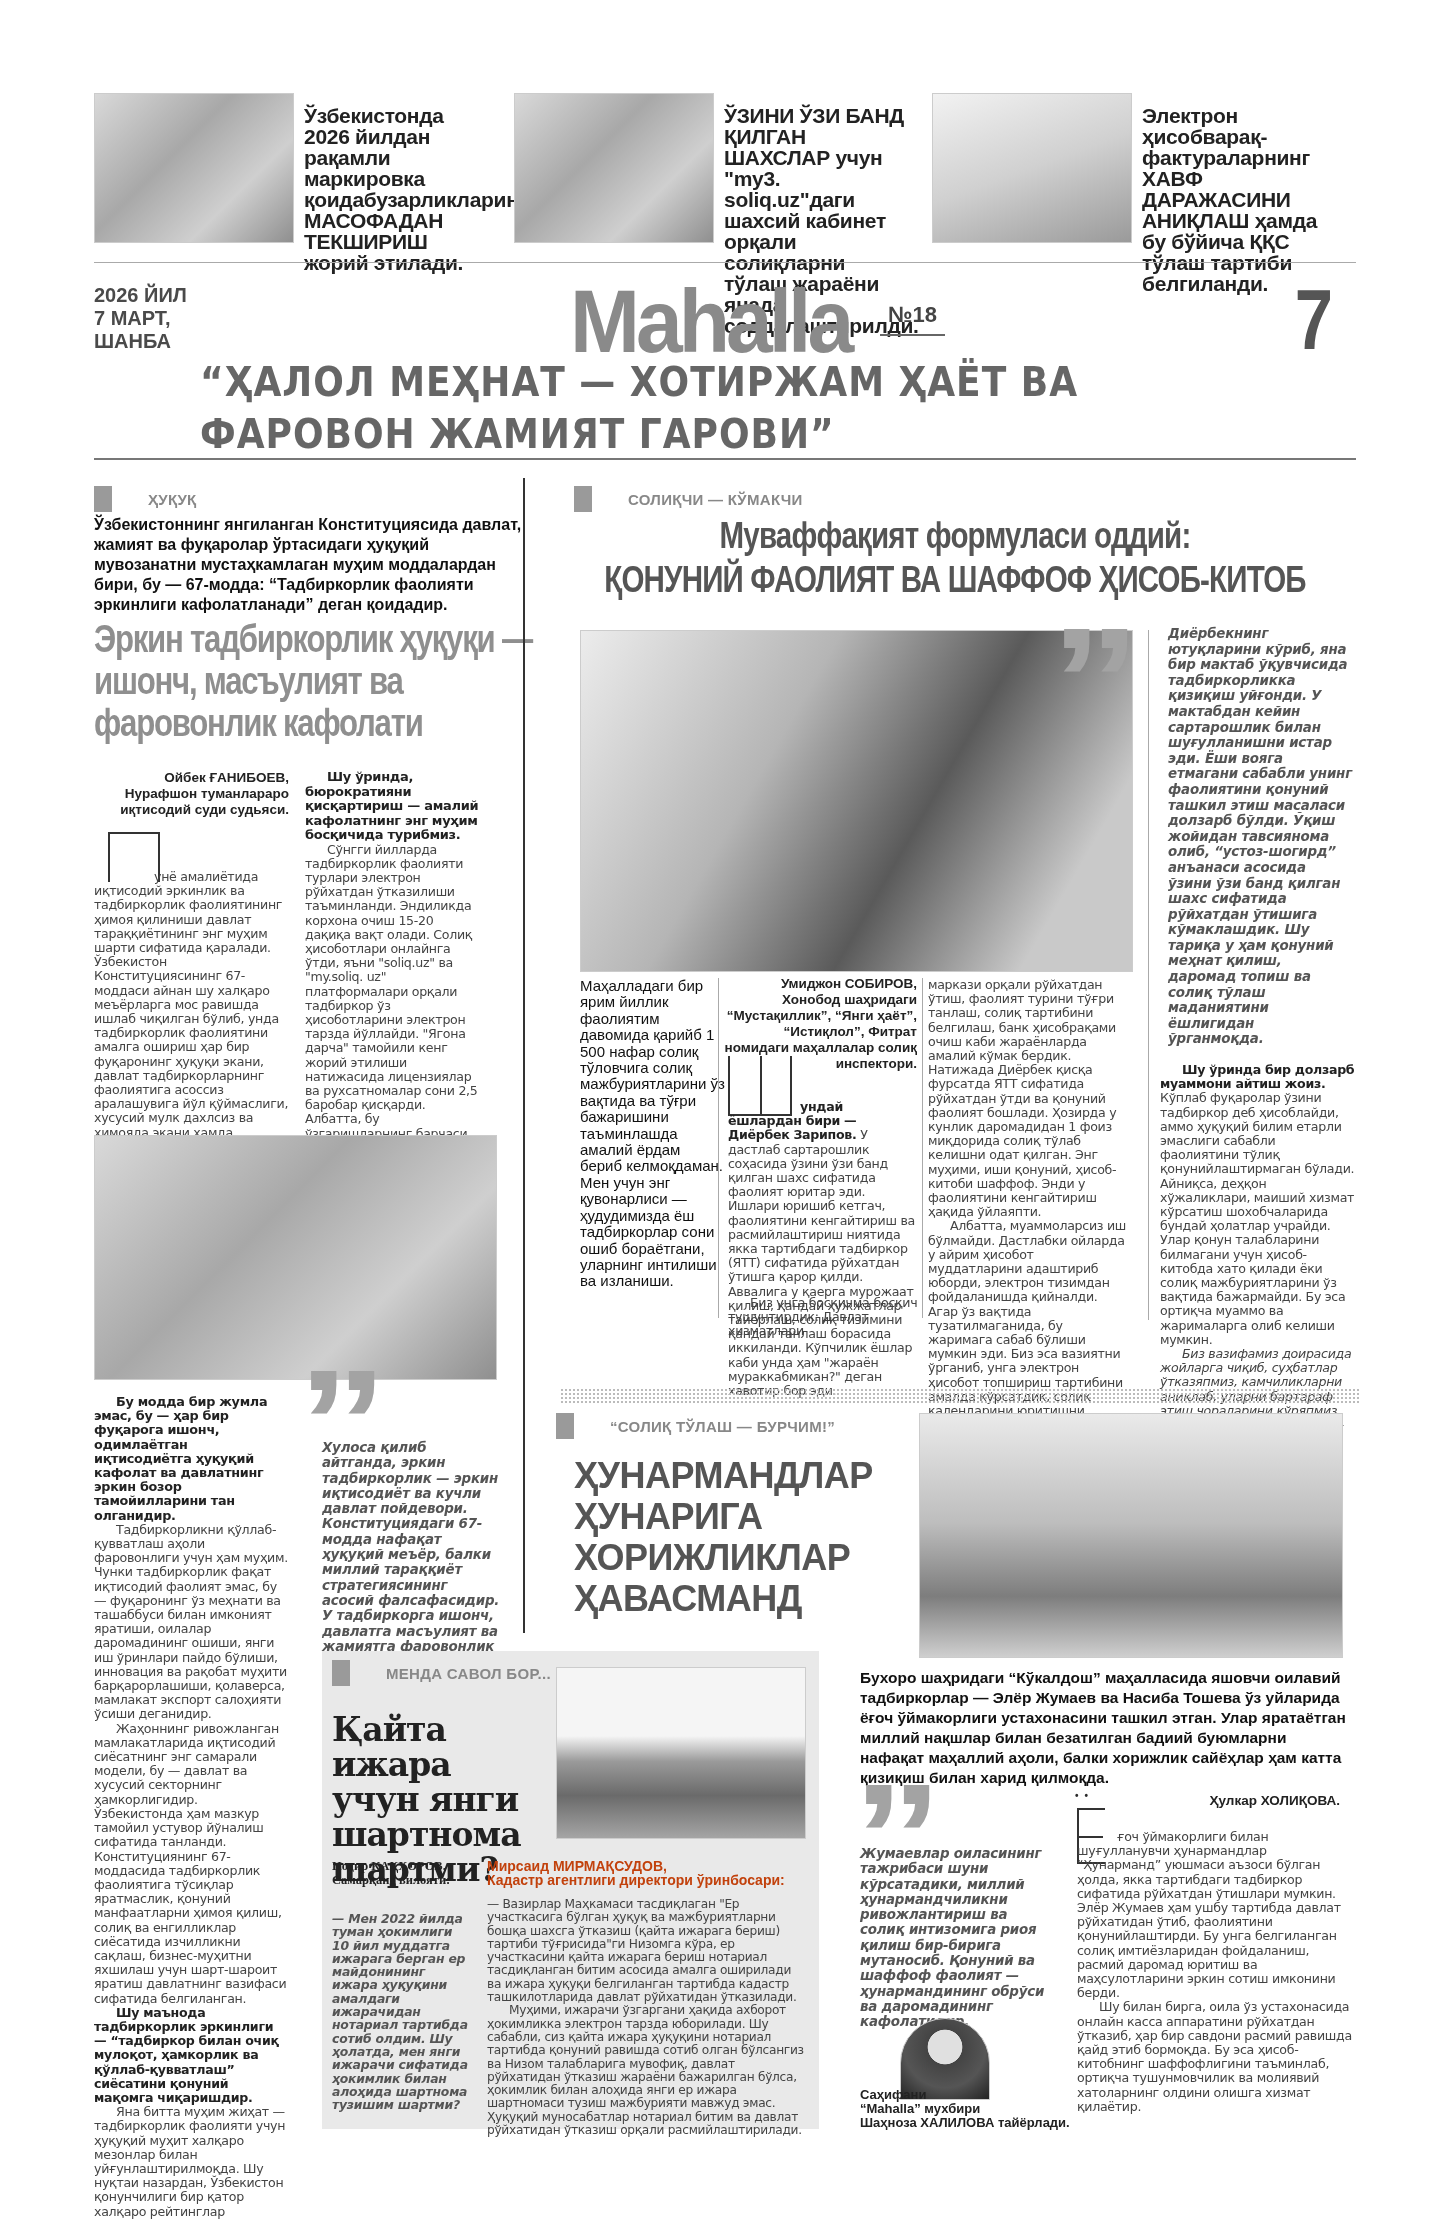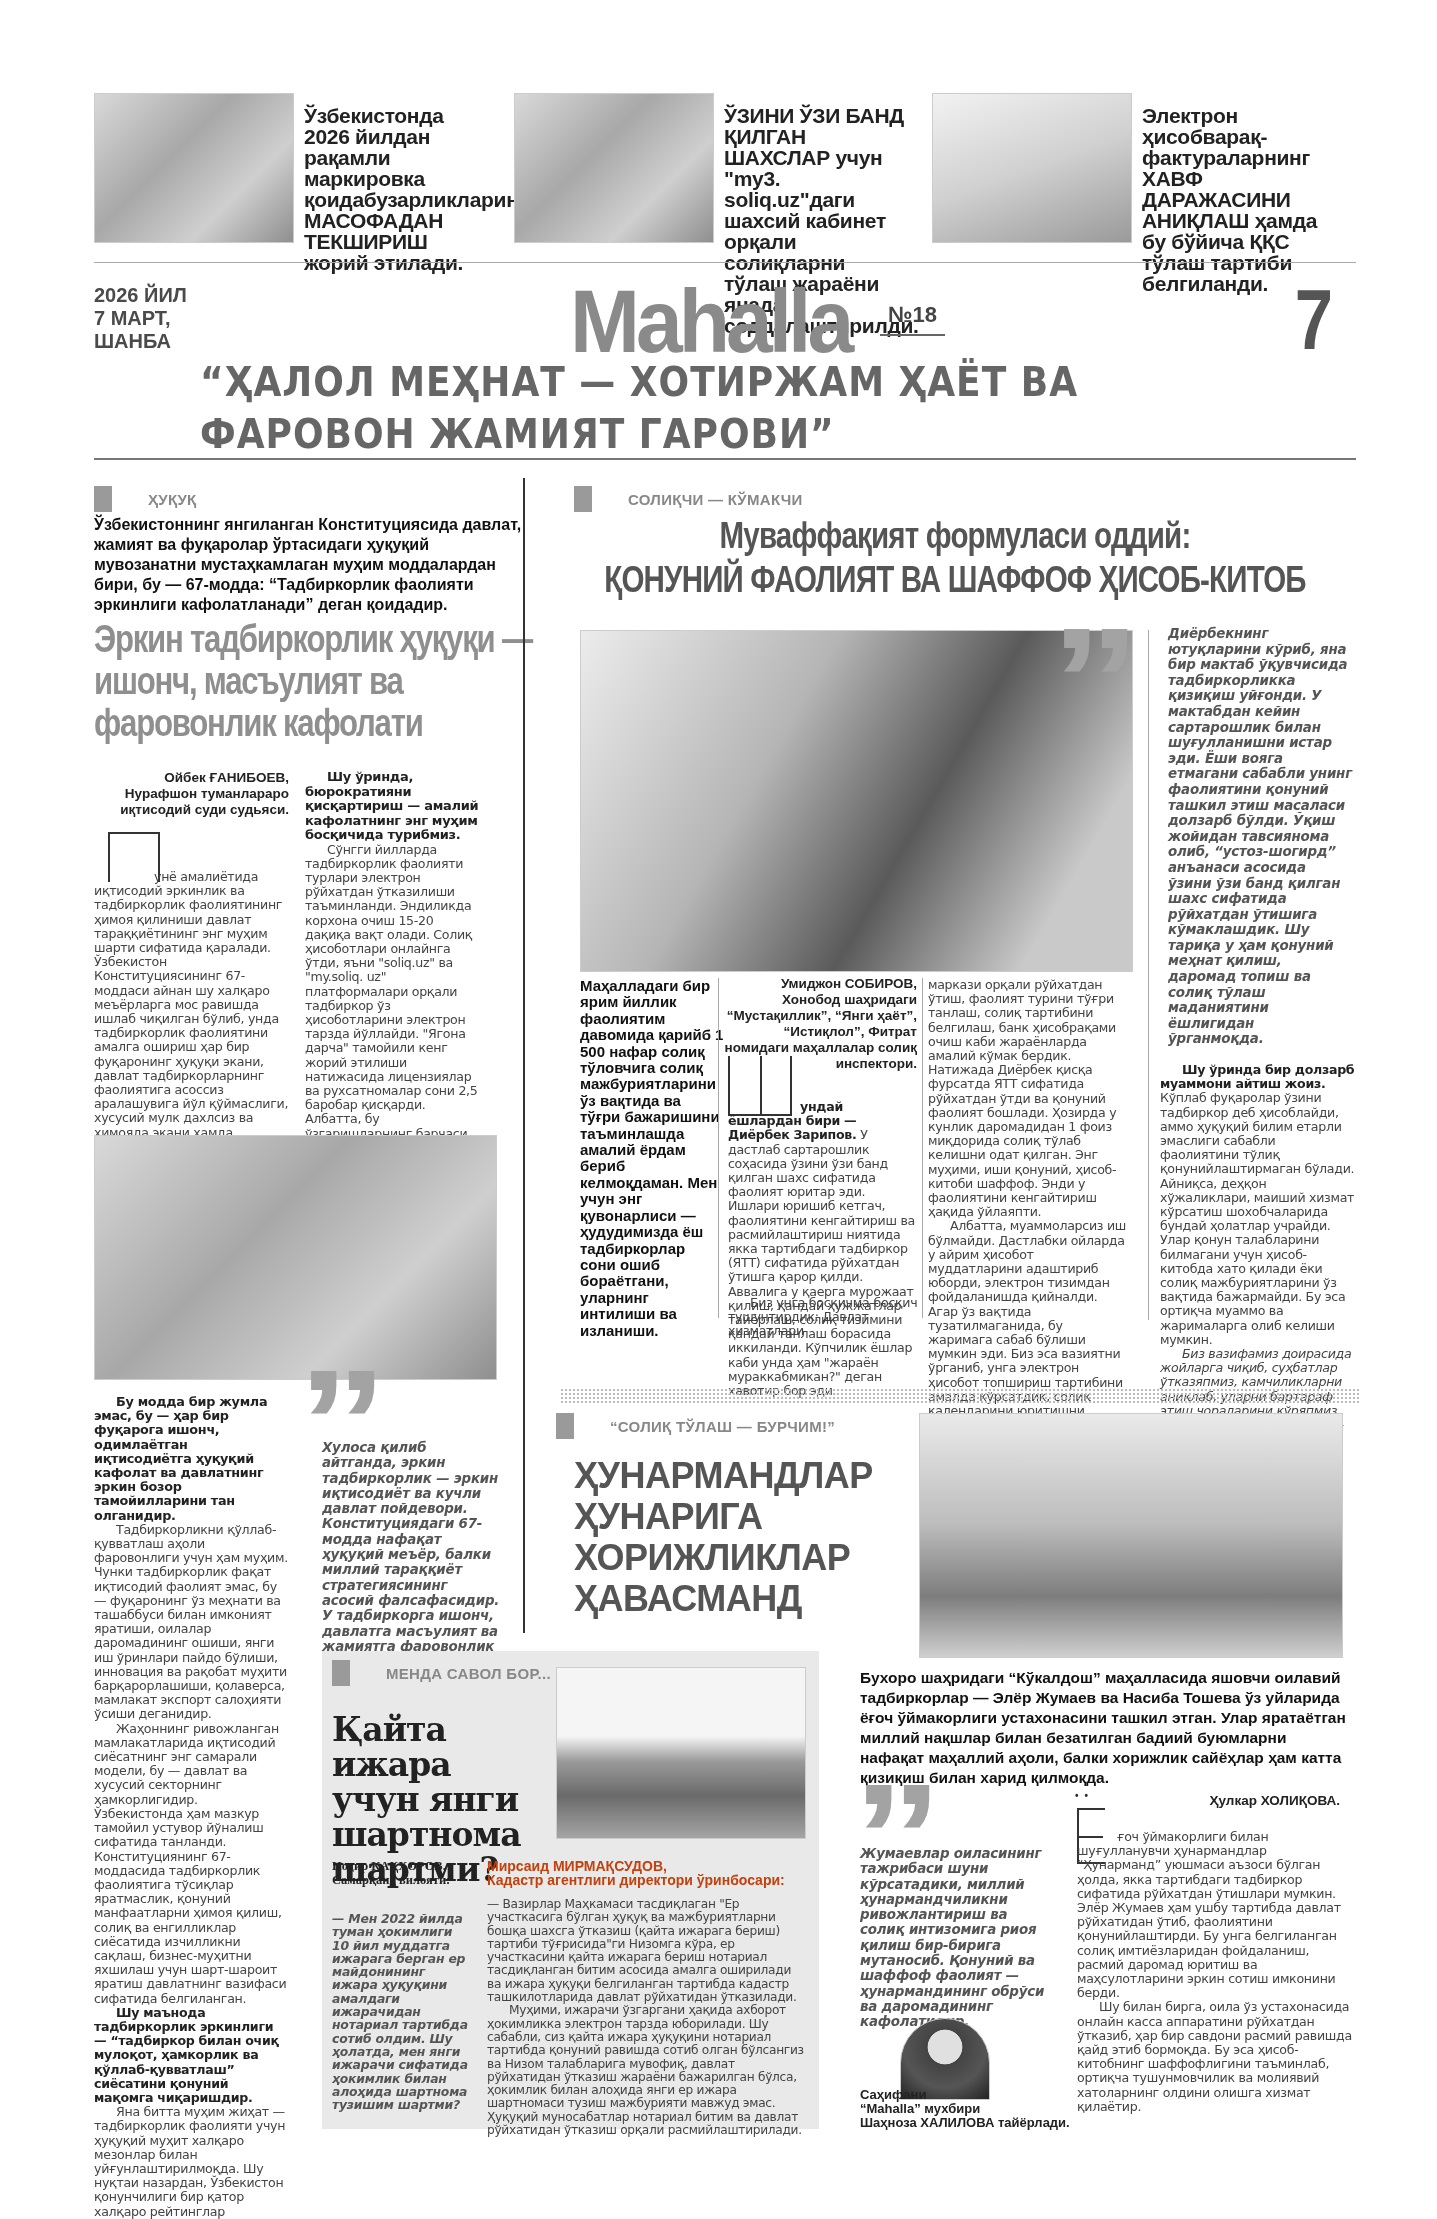--- a/index.html
+++ b/index.html
@@ -22,21 +22,21 @@
 .bighead{font-family:"Liberation Sans",sans-serif;font-weight:bold;color:#8f8f8f;font-size:38px;line-height:42px;letter-spacing:-1.5px;transform:scaleX(.82);transform-origin:left top}
 .body{font-family:"DejaVu Sans",sans-serif;font-size:12.6px;line-height:14.2px;color:#444;letter-spacing:-.3px}
 .body b{color:#222}
 .byline{font-family:"Liberation Sans",sans-serif;font-weight:bold;font-size:13.5px;line-height:16px;text-align:right;color:#222}
 .bq{font-family:"DejaVu Sans",sans-serif;font-weight:bold;font-style:italic;font-size:13.4px;line-height:15.3px;color:#555;letter-spacing:-.2px}
 .qmark{font-family:"Liberation Sans",sans-serif;font-weight:bold;font-size:150px;line-height:120px;color:#a3a3a3;transform:scaleX(1.2)}
 .dropcap{width:52px;height:56px;border:2px solid #333;border-bottom:none}
 .vline{width:2px;background:#333}
 .vline-thin{width:1px;background:#aaa}
 .centerhead{font-family:"Liberation Sans",sans-serif;font-weight:bold;color:#555;font-size:36px;line-height:44px;text-align:center;letter-spacing:-1px;transform:scaleX(.82)}
-.pullbig{font-family:"Liberation Sans",sans-serif;font-weight:bold;font-size:20px;line-height:24px;color:#111}
+.pullbig{font-family:"Liberation Sans",sans-serif;font-weight:normal;font-size:20px;line-height:24px;color:#111}
 .craftshead{font-family:"Liberation Sans",sans-serif;font-weight:900;font-size:36px;line-height:41px;color:#555;letter-spacing:-.5px}
 .serifhead{font-family:"DejaVu Serif",serif;font-weight:bold;font-size:33px;line-height:35px;color:#222;letter-spacing:-1px}
 .greybox{background:#e9e9e9}
 .dotted{height:16px;background-image:radial-gradient(#bbb 1px,transparent 1px);background-size:4px 4px}
 p{margin:0}
 .indent{text-indent:22px}
 </style>
 </head>
 <body>
 

